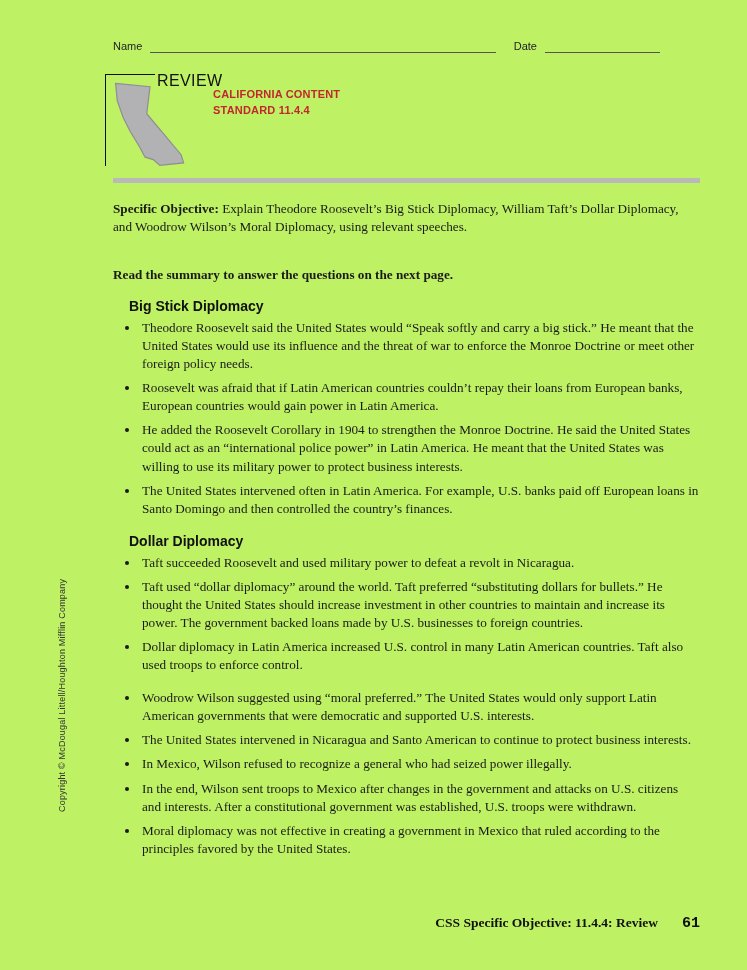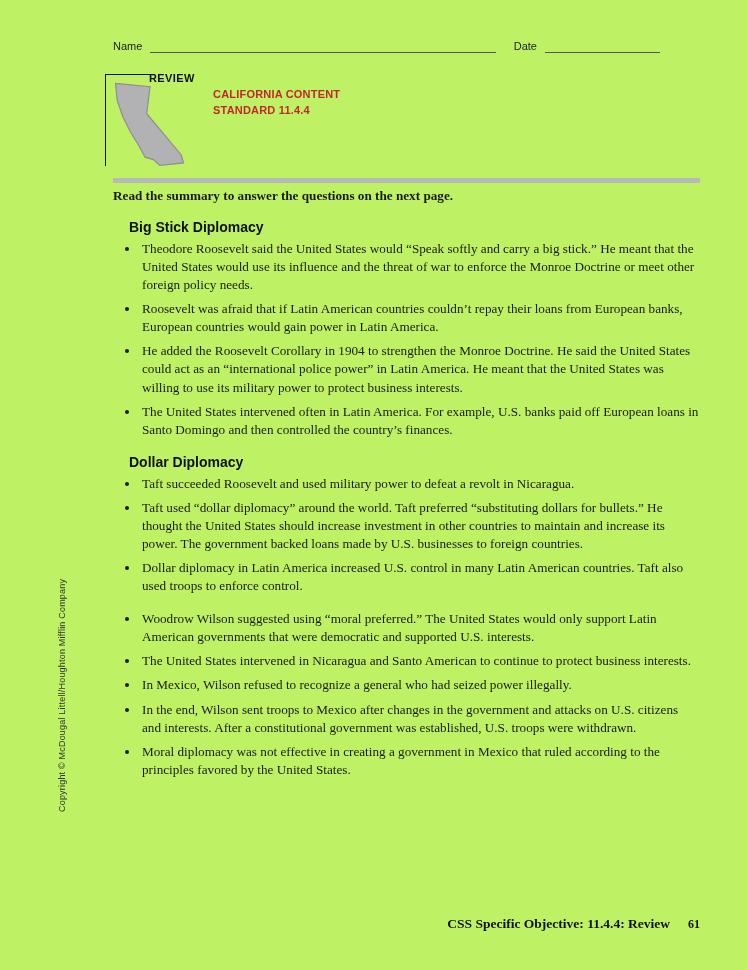--- a/index.html
+++ b/index.html
@@ -41,23 +41,23 @@
   .icon-box::before { 
     content: ""; position: absolute; left: 0; top: 0;
     width: 50px; height: 1px; background: #111;
   }
   .icon-box::after { 
     content: ""; position: absolute; left: 0; top: 0;
     width: 1px; height: 92px; background: #111;
   }
   .icon-box svg { position: absolute; left: 4px; top: 7px; }
   .review-label {
-    position: absolute; left: 36px; top: -2px;
+    position: absolute; left: 44px; top: -2px;
     font-family: "Liberation Sans", sans-serif;
-    font-weight: bold; font-size: 11px; letter-spacing: 0.4px; color: #111;
+    font-weight: normal; font-size: 16px; letter-spacing: 0.4px; color: #111;
   }
   .standard-label {
     position: absolute; left: 100px; top: 13px;
     font-family: "Liberation Sans", sans-serif;
     font-weight: bold; font-size: 11px; line-height: 1.45;
     letter-spacing: 0.2px;
     color: #c2272d;
   }
   .page-title {
     position: absolute; left: 271px; top: 24px;
@@ -69,21 +69,21 @@
 
   .rule {
     height: 5px;
     background: #b9b9b9;
     margin-top: 6px;
   }
 
   
   .objective { margin-top: 17px; font-size: 13.2px; line-height: 1.4; }
   .obj-label { font-weight: bold; }
-  .instruction { margin-top: 5px; font-size: 13.2px; font-weight: bold; }
+  .instruction { margin-top: 30px; font-size: 13.2px; font-weight: bold; }
 
   section { margin-top: 15px; }
   section h2 {
     font-family: "Liberation Sans", sans-serif;
     font-weight: bold; font-size: 14px; color: #111;
     margin-bottom: 5px;
     padding-left: 16px;
   }
   section ul { list-style: disc; padding-left: 27px; margin-top: 2px; }
   section li {
@@ -104,22 +104,22 @@
   }
 
   
   .footer {
     position: absolute;
     right: 47px; bottom: 38px;
     font-family: "Liberation Serif", serif;
     font-weight: bold; font-size: 13.5px; color: #111;
   }
   .footer .pagenum {
-    font-family: Liberation Serif, serif;
-    font-size: 12px; margin-left: 18px;
+    font-family: Liberation Mono, monospace;
+    font-size: 15px; margin-left: 24px;
   }
 </style>
 </head>
 <body>
 
 <div class="page">
 
   <div class="name-date-row">
     <span class="nd-label">Name</span>
     <span class="nd-line name-line"></span>
@@ -135,20 +135,21 @@
     </div>
     <div class="review-label">REVIEW</div>
     <div class="standard-label">
       <div>CALIFORNIA CONTENT</div>
       <div>STANDARD 11.4.4</div>
     </div>
   </div>
 
   <div class="rule"></div>
 
+  <p class="objective"><span class="obj-label">Specific Objective:</span><span> Explain Theodore Roosevelt’s Big Stick Diplomacy, William Taft’s Dollar Diplomacy, and Woodrow Wilson’s Moral Diplomacy, using relevant speeches.</span></p>
 
   <p class="instruction">Read the summary to answer the questions on the next page.</p>
 
   <section>
     <h2>Big Stick Diplomacy</h2>
     <ul>
       <li>Theodore Roosevelt said the United States would “Speak softly and carry a big stick.” He meant that the United States would use its influence and the threat of war to enforce the Monroe Doctrine or meet other foreign policy needs.</li>
       <li>Roosevelt was afraid that if Latin American countries couldn’t repay their loans from European banks, European countries would gain power in Latin America.</li>
       <li>He added the Roosevelt Corollary in 1904 to strengthen the Monroe Doctrine. He said the United States could act as an “international police power” in Latin America. He meant that the United States was willing to use its military power to protect business interests.</li>
       <li>The United States intervened often in Latin America. For example, U.S. banks paid off European loans in Santo Domingo and then controlled the country’s finances.</li>

